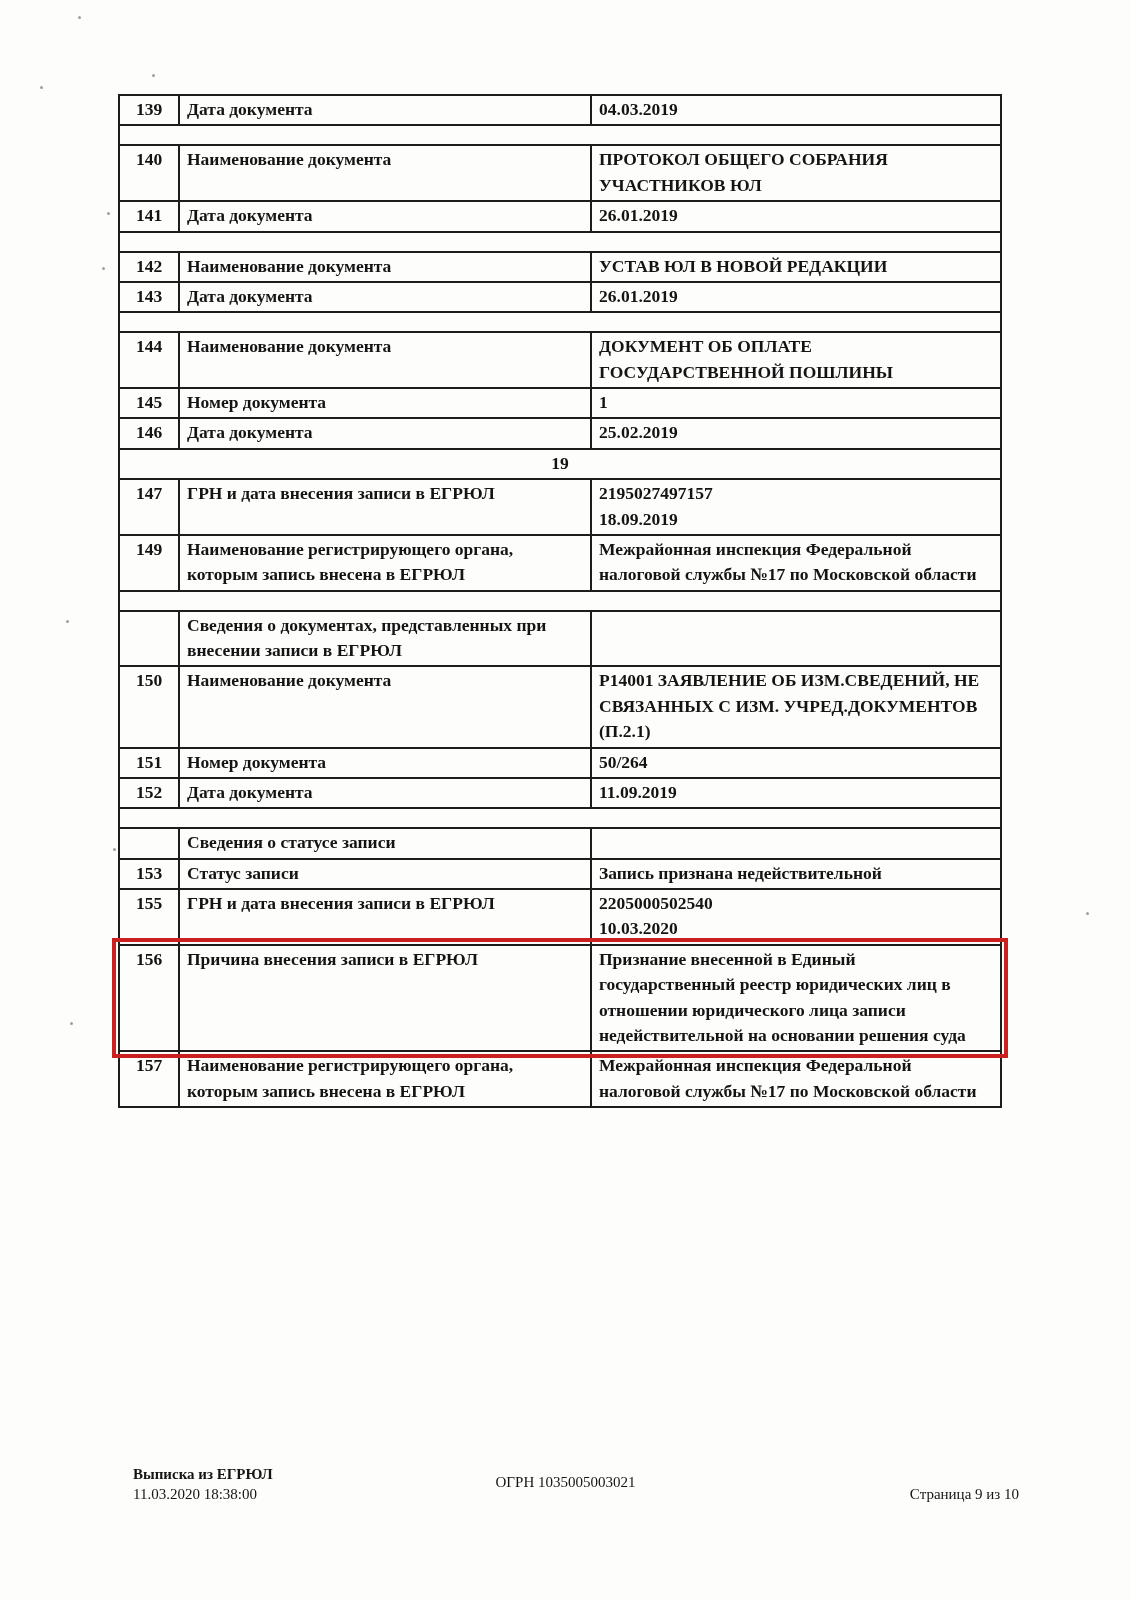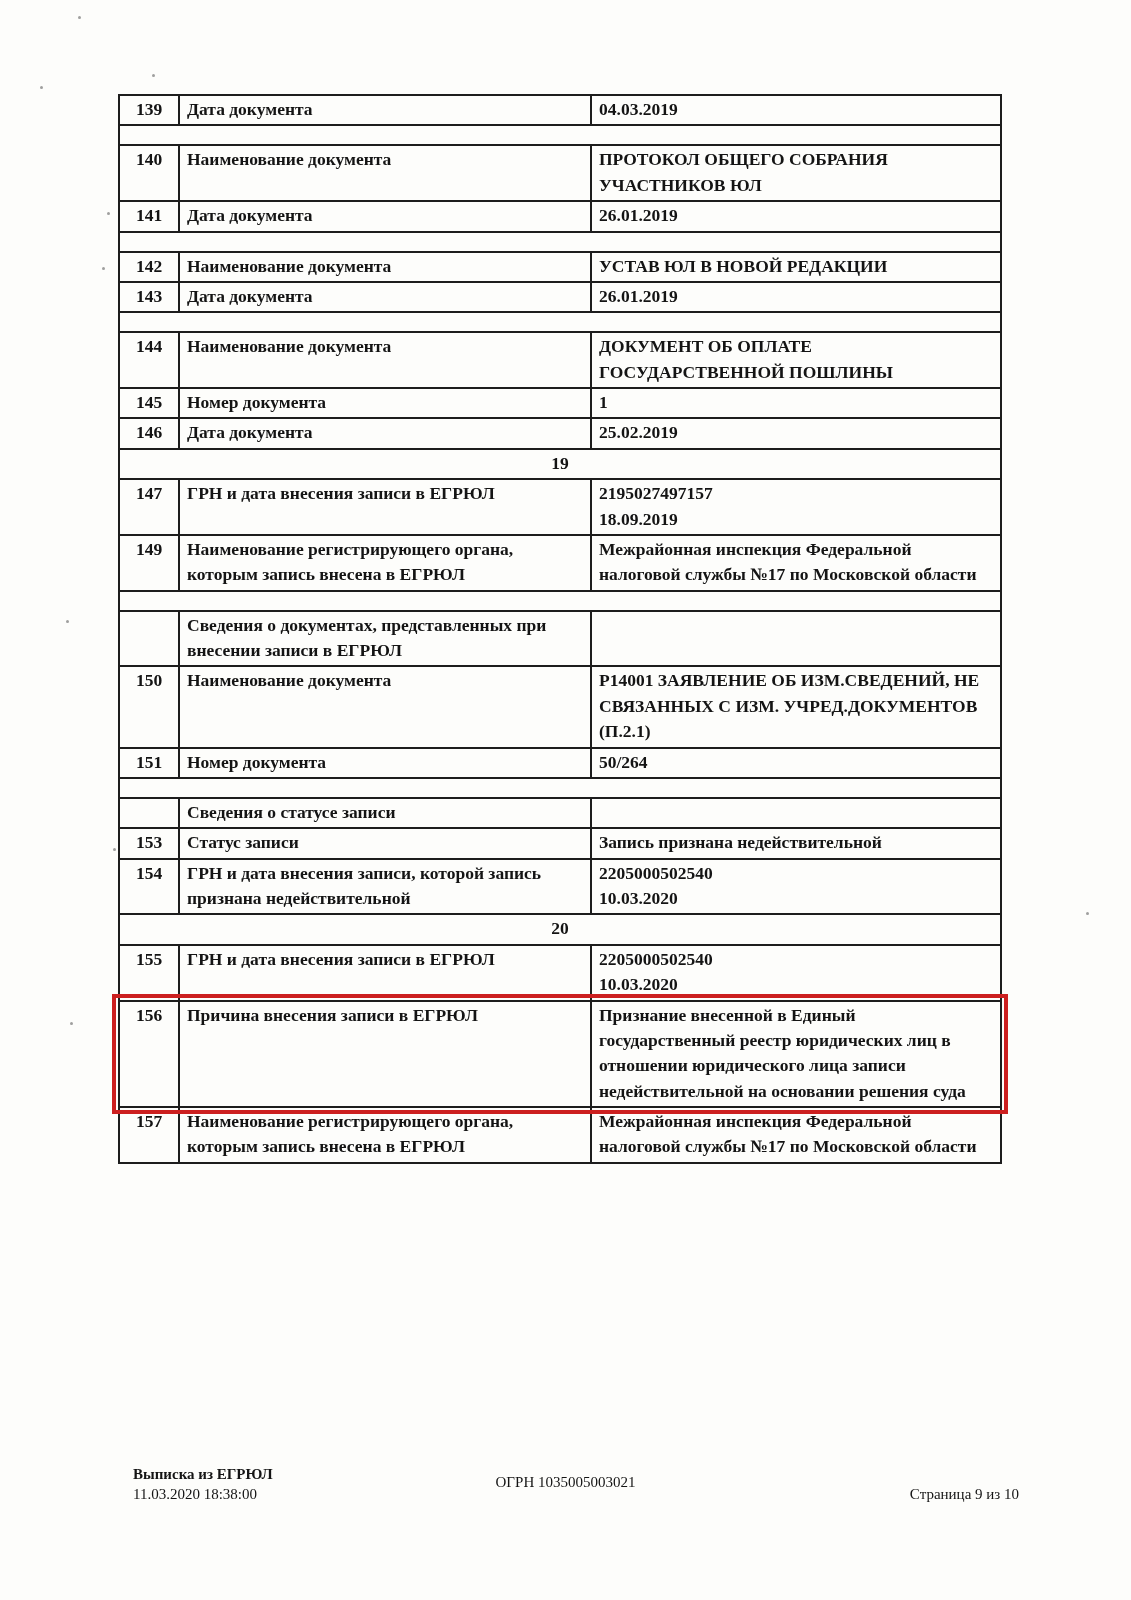--- a/index.html
+++ b/index.html
@@ -194,40 +194,36 @@
           <td class="c-num">150</td>
           <td class="c-label">Наименование документа</td>
           <td class="c-value">Р14001 ЗАЯВЛЕНИЕ ОБ ИЗМ.СВЕДЕНИЙ, НЕ СВЯЗАННЫХ С ИЗМ. УЧРЕД.ДОКУМЕНТОВ (П.2.1)</td>
         </tr>
         <tr>
           <td class="c-num">151</td>
           <td class="c-label">Номер документа</td>
           <td class="c-value">50/264</td>
         </tr>
         <tr>
+          <td class="c-num">152</td>
+          <td class="c-label">Дата документа</td>
+          <td class="c-value">11.09.2019</td>
+        </tr>
+        <tr>
           <td colspan="3" class="spacer"></td>
         </tr>
         <tr>
           <td class="c-num"></td>
           <td class="c-label">Сведения о статусе записи</td>
           <td class="c-value"></td>
         </tr>
         <tr>
           <td class="c-num">153</td>
           <td class="c-label">Статус записи</td>
           <td class="c-value">Запись признана недействительной</td>
-        </tr>
-        <tr>
-          <td class="c-num">154</td>
-          <td class="c-label">ГРН и дата внесения записи, которой запись признана недействительной</td>
-          <td class="c-value">2205000502540
-10.03.2020</td>
-        </tr>
-        <tr>
-          <td colspan="3" class="section">20</td>
         </tr>
         <tr>
           <td class="c-num">155</td>
           <td class="c-label">ГРН и дата внесения записи в ЕГРЮЛ</td>
           <td class="c-value">2205000502540
 10.03.2020</td>
         </tr>
         <tr class="highlighted">
           <td class="c-num">156</td>
           <td class="c-label">Причина внесения записи в ЕГРЮЛ</td>

